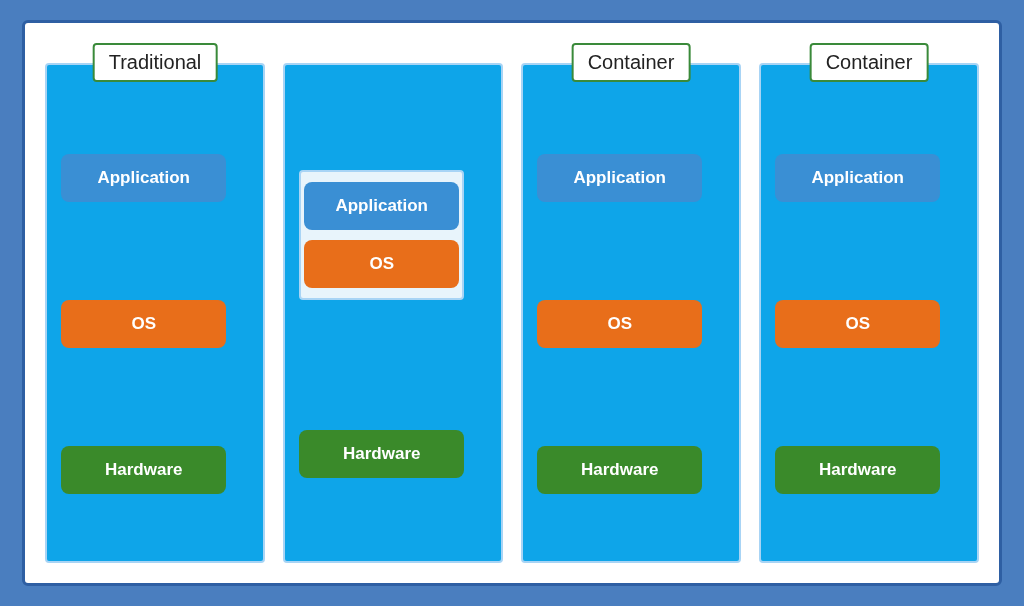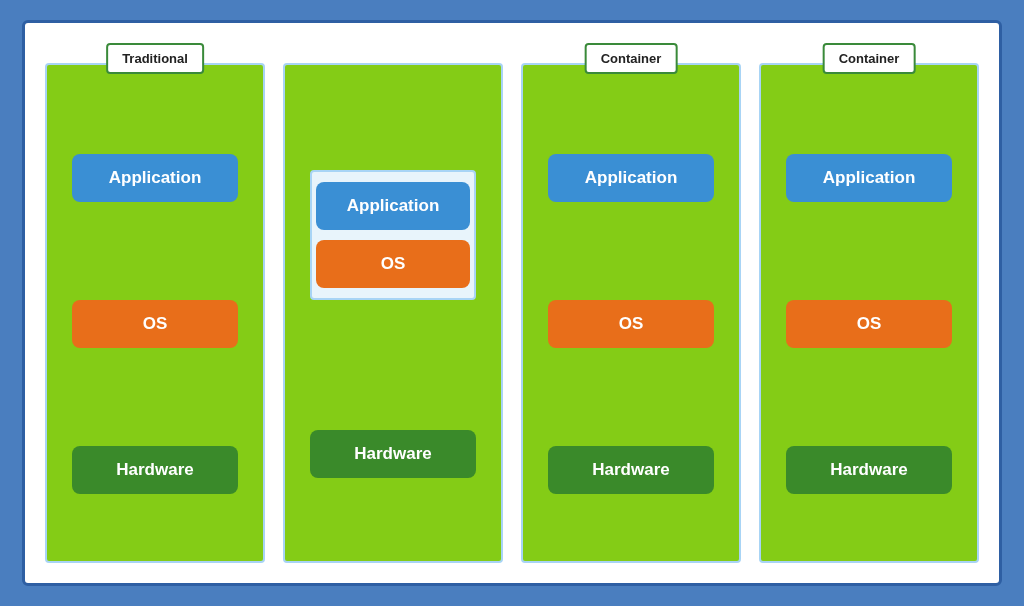--- a/index.html
+++ b/index.html
@@ -36,42 +36,42 @@
       flex: 1;
       display: flex;
       flex-direction: column;
       align-items: center;
       position: relative;
     }
     .column-title-box {
       border: 2px solid #3a8a3a;
       border-radius: 4px;
       padding: 6px 14px;
-      font-size: 13px;
-      font-weight: bold;
+      font-size: 20px;
+      font-weight: normal;
       color: #222;
       background: white;
       text-align: center;
       position: absolute;
       top: 0;
       left: 50%;
       transform: translateX(-50%);
       white-space: nowrap;
       z-index: 2;
     }
     .column-inner {
       border: 2px solid #a8d4f5;
       border-radius: 4px;
-      background: #84cc16;
+      background: #0ea5e9;
       width: 100%;
       flex: 1;
       margin-top: 20px;
       display: flex;
       flex-direction: column;
-      align-items: center;
+      align-items: flex-start;
       justify-content: space-around;
       padding: 40px 14px 18px 14px;
     }
     .btn {
       width: 88%;
       padding: 14px 10px;
       border-radius: 8px;
       border: none;
       color: white;
       font-size: 17px;

